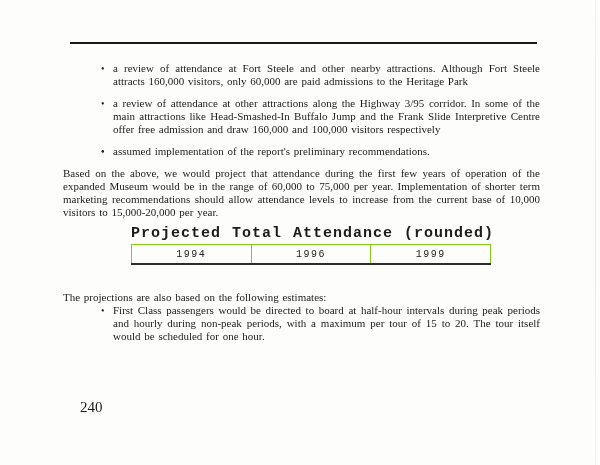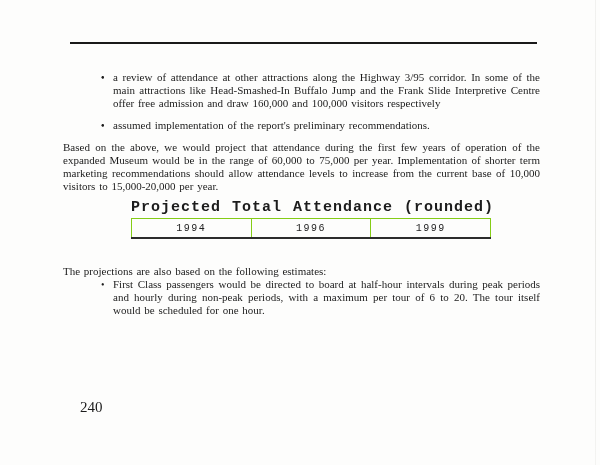--- a/index.html
+++ b/index.html
@@ -78,20 +78,21 @@
 
 <div class="page">
   <div class="top-rule"></div>
   <div class="scan-edge"></div>
 
   <div class="content">
 
     <ul class="bullets">
       <li>
         <span class="marker">•</span>
+        <span>a review of attendance at Fort Steele and other nearby attractions. Although Fort Steele attracts 160,000 visitors, only 60,000 are paid admissions to the Heritage Park</span>
       </li>
       <li>
         <span class="marker">•</span>
         <span>a review of attendance at other attractions along the Highway 3/95 corridor. In some of the main attractions like Head-Smashed-In Buffalo Jump and the Frank Slide Interpretive Centre offer free admission and draw 160,000 and 100,000 visitors respectively</span>
       </li>
       <li>
         <span class="marker">•</span>
       </li>
       <li>
         <span class="marker">•</span>
@@ -112,20 +113,20 @@
         </tr>
       </tbody>
         </table>
     </div>
 
     <p class="para para-estimates">The projections are also based on the following estimates:</p>
 
     <ul class="bullets bullets-bottom">
       <li>
         <span class="marker">•</span>
-        <span>First Class passengers would be directed to board at half-hour intervals during peak periods and hourly during non-peak periods, with a maximum per tour of 6 to 20. The tour itself would be scheduled for one hour.</span>
+        <span>First Class passengers would be directed to board at half-hour intervals during peak periods and hourly during non-peak periods, with a maximum per tour of 15 to 20. The tour itself would be scheduled for one hour.</span>
       </li>
     </ul>
 
   </div>
 
   <div class="page-number">240</div>
 </div>
 
 </body></html>

